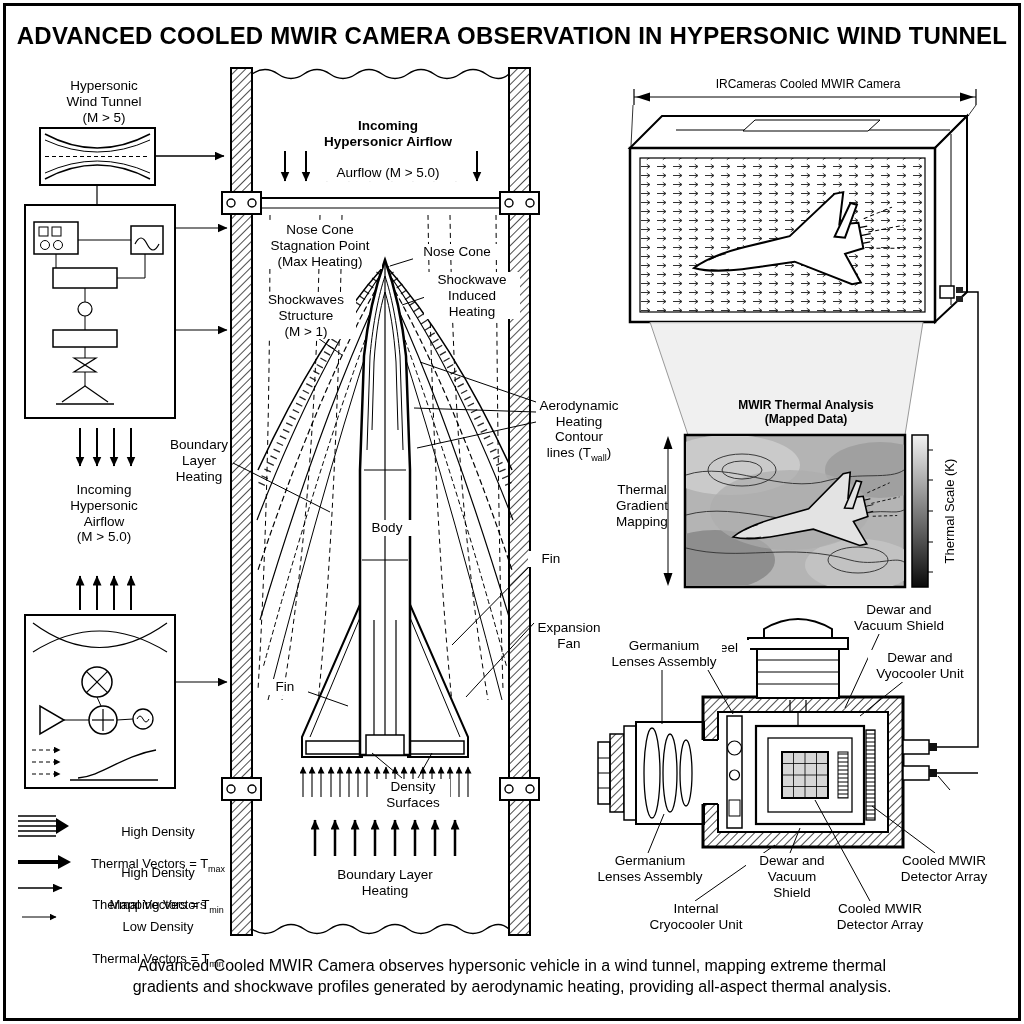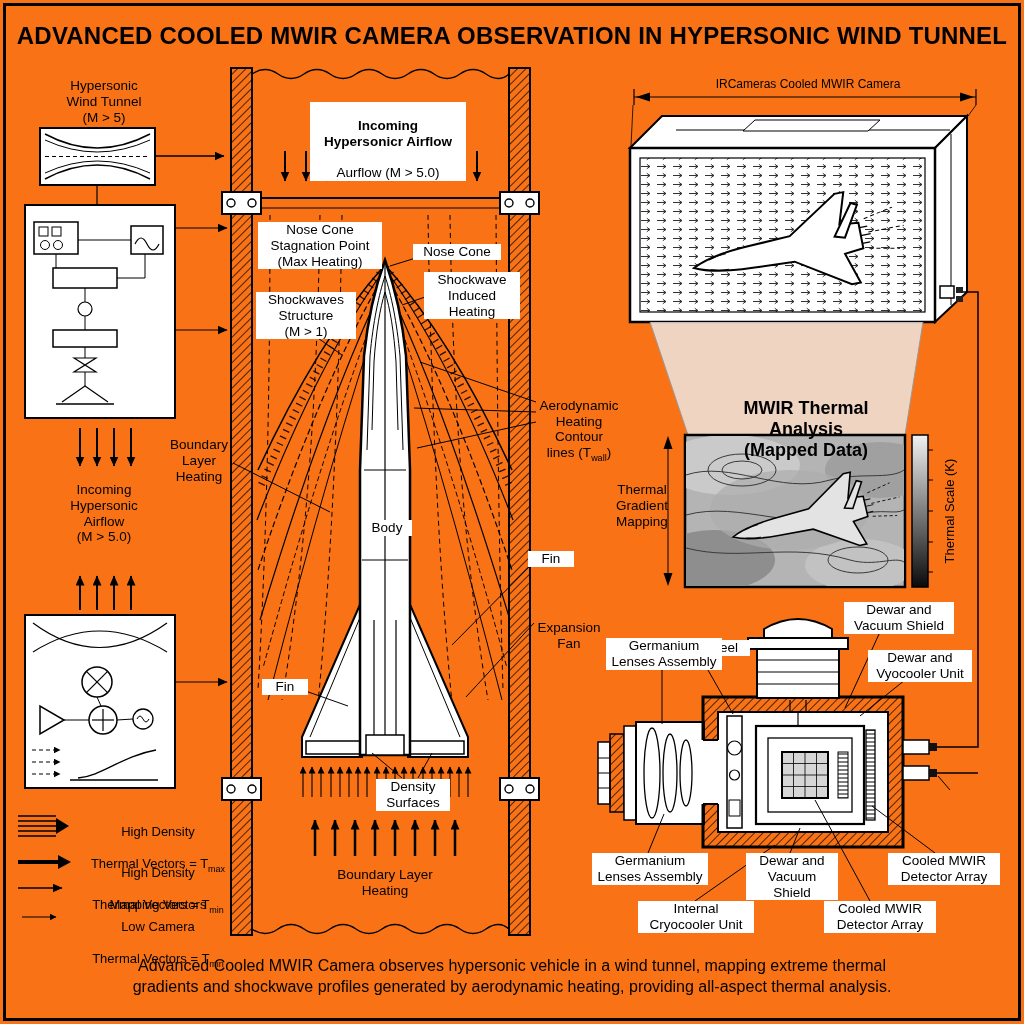--- a/index.html
+++ b/index.html
@@ -1,16 +1,16 @@
 <!DOCTYPE html>
 <html><head>
 <meta charset="utf-8">
 <style>
   html,body{margin:0;padding:0;background:#888;}
-  .page{position:relative;width:1024px;height:1024px;background:#f97316;margin:0 auto;
+  .page{position:relative;width:1024px;height:1024px;background:#ffffff;margin:0 auto;
         font-family:"Liberation Sans",sans-serif;color:#000;overflow:hidden;}
   .frame{position:absolute;inset:3px;border:3px solid #000;pointer-events:none;}
   svg.art{position:absolute;left:0;top:0;}
   .title{position:absolute;left:0;right:0;top:22px;text-align:center;
          font-size:24px;font-weight:bold;letter-spacing:.2px;}
   .caption{position:absolute;left:14px;right:14px;top:956px;text-align:center;
            font-size:16px;line-height:1.3;white-space:pre-line;}
   .lbl{position:absolute;font-size:13.5px;line-height:1.17;text-align:center;
        white-space:pre-line;}
   .lbl.bg{background:#fff;padding:0 2px;}
@@ -408,21 +408,21 @@
     <span>Thermal Vectors = T</span><sub>max</sub>
   </div>
   <div class="legend-text" style="left:76px;top:849px;width:164px">
     <span>High Density</span><br>
     <span>Thermal Vectors = T</span><sub>min</sub>
   </div>
   <div class="legend-text" style="left:76px;top:881px;width:164px">
     <span>Mapping Vectors</span>
   </div>
   <div class="legend-text" style="left:76px;top:903px;width:164px">
-    <span>Low Camera</span><br>
+    <span>Low Density</span><br>
     <span>Thermal Vectors = T</span><sub>min</sub>
   </div>
 
   <div class="lbl bg" style="left:310px;top:102px;width:152px">
     <b>Incoming
 Hypersonicr Airflow</b><br>
     <span>Aurflow (M &gt; 5.0)</span>
   </div>
   <div class="lbl bg" style="left:258px;top:222px;width:120px">Nose Cone
 Stagnation Point
@@ -447,21 +447,21 @@
   <div class="lbl bg" style="left:528px;top:551px;width:42px">Fin</div>
   <div class="lbl" style="left:526px;top:620px;width:86px">Expansion
 Fan</div>
   <div class="lbl bg" style="left:262px;top:679px;width:42px">Fin</div>
   <div class="lbl bg" style="left:376px;top:779px;width:70px">Density
 Surfaces</div>
   <div class="lbl" style="left:326px;top:867px;width:118px">Boundary Layer
 Heating</div>
 
   <div class="lbl" style="left:640px;top:77px;width:336px;font-size:12px">IRCameras Cooled MWIR Camera</div>
-  <div class="lbl bold" style="left:706px;top:398px;width:200px;font-size:18px">MWIR Thermal Analysis
+  <div class="lbl bold" style="left:706px;top:398px;width:200px;font-size:12px">MWIR Thermal Analysis
 (Mapped Data)</div>
   <div class="lbl" style="left:606px;top:482px;width:72px">Thermal
 Gradient
 Mapping</div>
   <div class="lbl rot" style="left:880px;top:503px;width:140px;height:16px;font-size:13px">Thermal Scale (K)</div>
 
   <div class="lbl bg" style="left:654px;top:640px;width:92px">Filter Wheel</div>
   <div class="lbl bg" style="left:844px;top:602px;width:106px">Dewar and
 Vacuum Shield</div>
   <div class="lbl bg" style="left:868px;top:650px;width:100px">Dewar and

